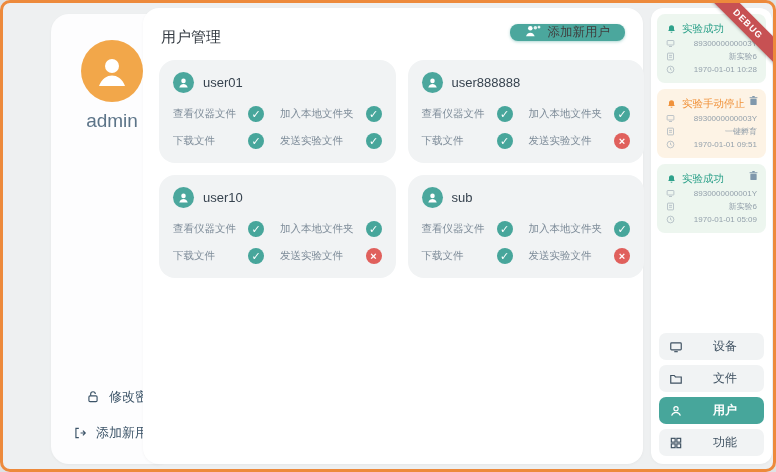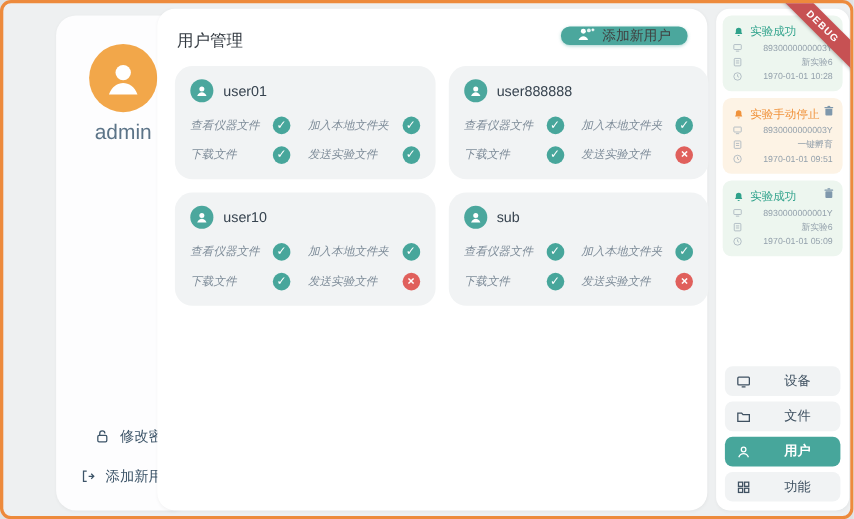--- a/index.html
+++ b/index.html
@@ -27,21 +27,21 @@
   .add-btn{display:flex;align-items:flex-start;gap:7px;background:#4BA79D;border:none;color:#404040;
            font-size:12.5px;padding:0 15px;border-radius:8px;cursor:pointer;
            font-family:inherit;box-shadow:0 1px 3px rgba(75,167,157,.45);}
   .cards{margin-top:13px;display:grid;grid-template-columns:1fr 1fr;gap:12px;}
   .ucard{background:#f1f3f4;border-radius:16px;padding:12px 14px 14px 14px;}
   .ucard-head{display:flex;align-items:center;gap:9px;margin-bottom:13px;}
   .uavatar{width:21px;height:21px;border-radius:50%;background:#4BA79D;
            display:flex;align-items:center;justify-content:center;}
   .uname{font-size:13px;color:#37434f;}
   .perm-grid{display:grid;grid-template-columns:1fr auto 1fr auto;column-gap:12px;row-gap:11px;
-             align-items:center;font-style:italic;}
+             align-items:center;}
   .plabel{font-size:10.5px;color:#7E8C99;white-space:nowrap;}
   .plabel.second{padding-left:4px;}
   .pstat{width:16px;height:16px;border-radius:50%;color:#fff;font-size:11px;font-weight:bold;
          display:flex;align-items:center;justify-content:center;line-height:1;}
   .pstat.ok{background:#47A69B;}
   .pstat.fail{background:#E0605C;}
 
   
   .rightbar{position:absolute;left:648px;top:5px;width:121px;height:456px;background:#ffffff;
             border-radius:12px;box-sizing:border-box;padding:6px;

